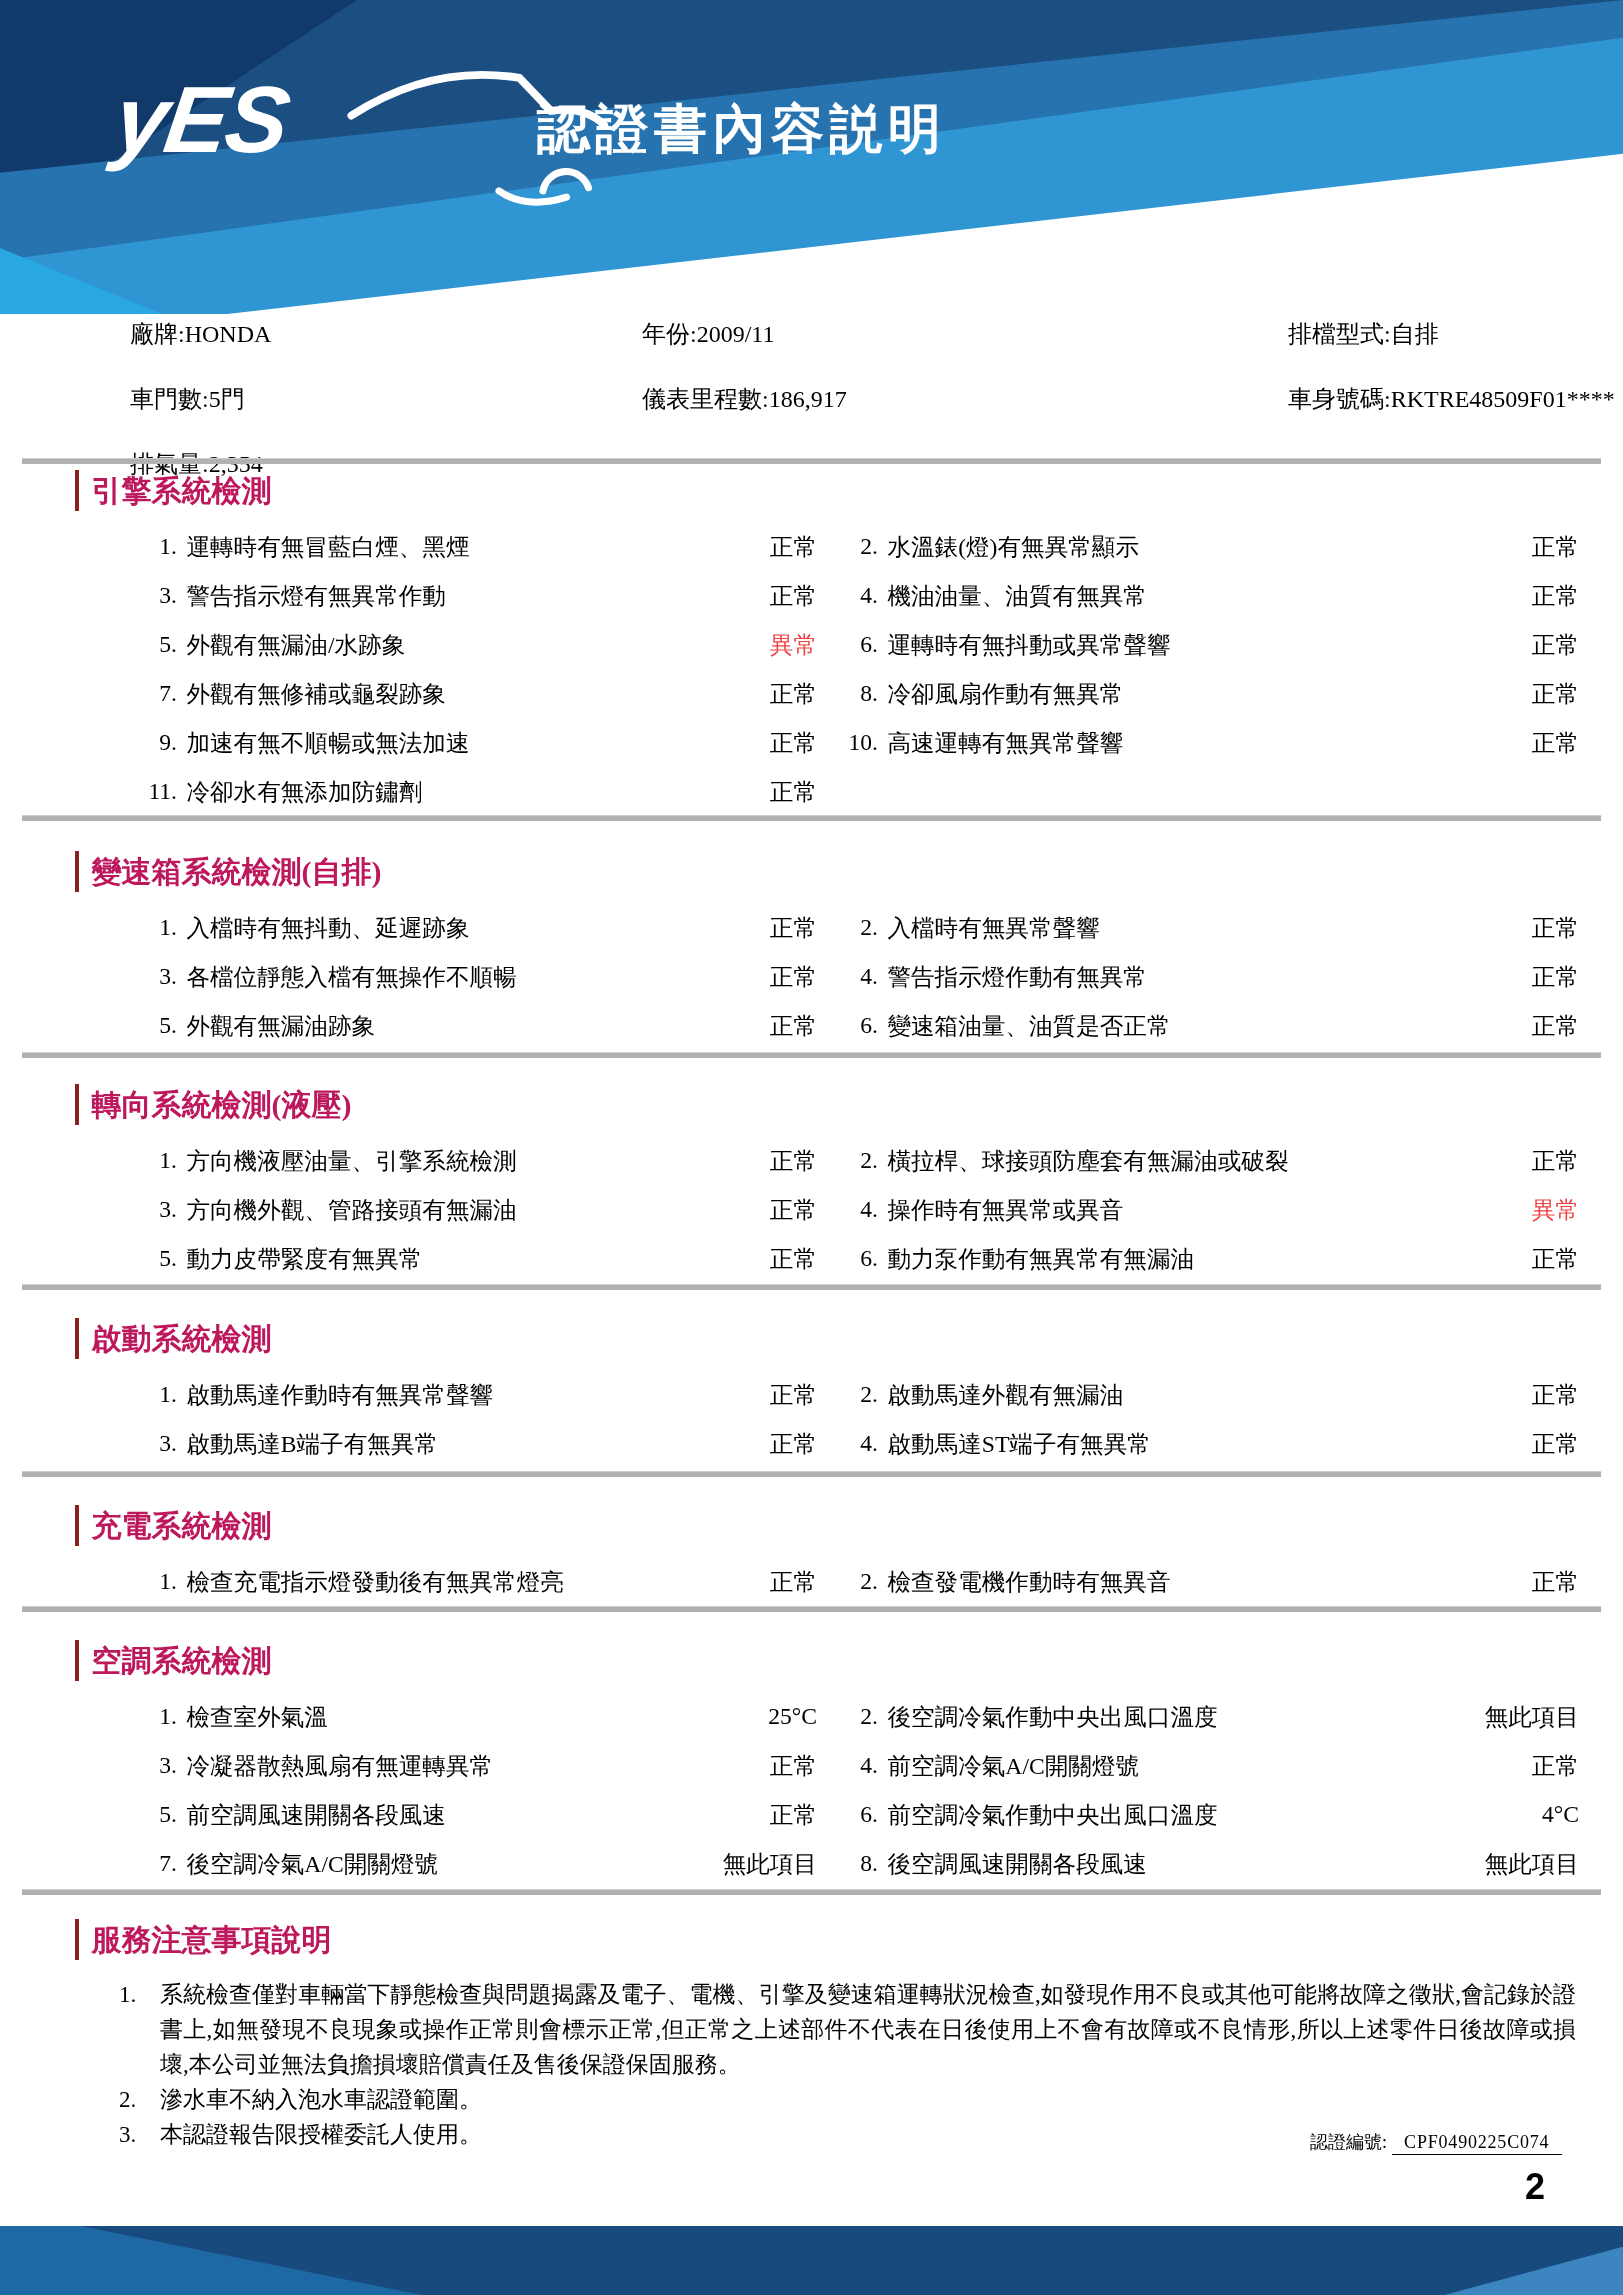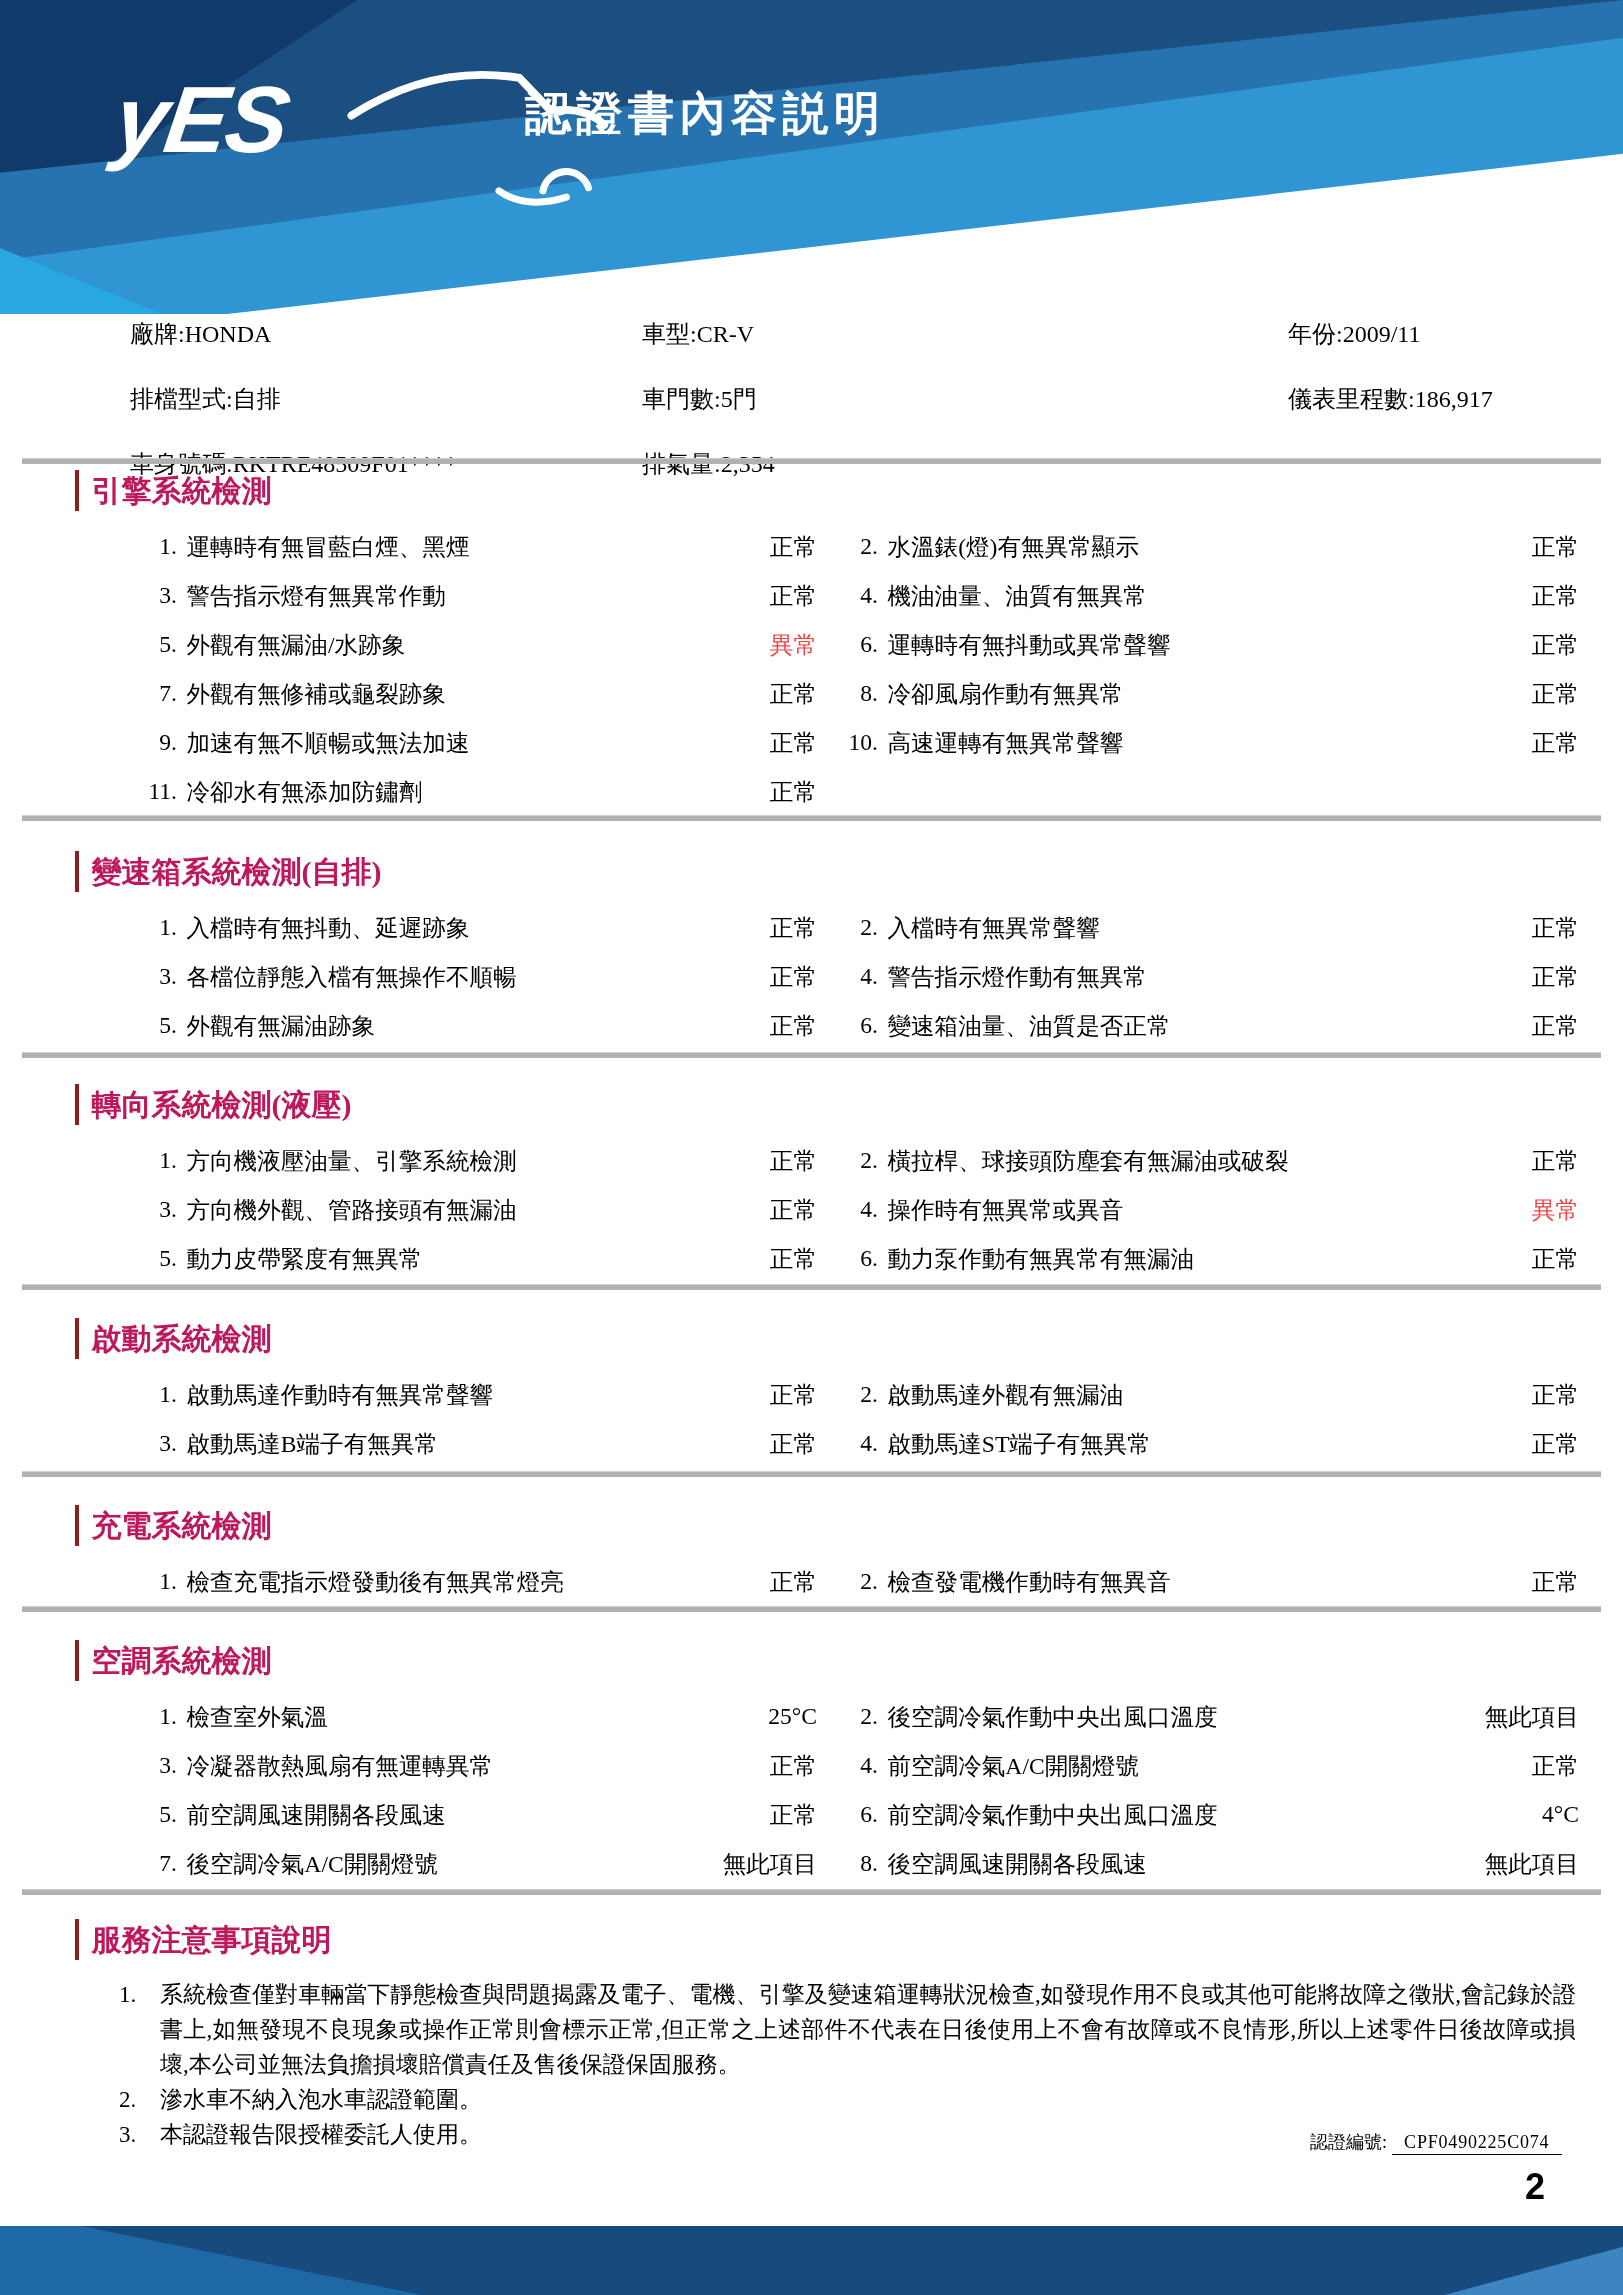--- a/index.html
+++ b/index.html
@@ -12,23 +12,23 @@
   .sh.corner{background:#113a6b;clip-path:polygon(0 0,22% 0,0 75%);}
   .sh.mid{background:#2673b0;clip-path:polygon(0 100%,0 55%,100% 0,100% 30%,30% 100%);}
   .sh.light{background:#2f96d3;clip-path:polygon(0 83%,100% 12%,100% 50%,15% 100%,0 100%);}
   .sh.white{background:#ffffff;clip-path:polygon(14% 100%,100% 49%,100% 100%);}
   .sh.cyan{background:#29a7e1;clip-path:polygon(0 79%,10% 100%,0 100%);}
   .logo{position:absolute;left:116px;top:68px;width:440px;height:149px;}
   .logo-text{display:inline-block;font-family:"Liberation Sans","DejaVu Sans",sans-serif;
              font-weight:900;font-style:italic;font-size:94px;line-height:1.1;color:#fff;
              letter-spacing:-2.4px;transform:skewX(-8deg);}
   .car-svg{position:absolute;left:229px;top:-9.4px;}
-  .hdr-title{position:absolute;left:525px;top:88px;margin:0;
+  .hdr-title{position:absolute;left:525px;top:88px;margin:12px;
              font-family:"Liberation Sans","DejaVu Sans",sans-serif;
-             font-weight:900;font-size:46px;line-height:1.1;color:#fff;letter-spacing:5.5px;white-space:nowrap;text-align:center;}
+             font-weight:900;font-size:53px;line-height:1.1;color:#fff;letter-spacing:5.5px;white-space:nowrap;text-align:center;}
 
   
   .info{position:absolute;top:320px;left:130px;right:39px;display:grid;
         grid-template-columns:475px 609px 1fr;row-gap:15.7px;font-size:24px;line-height:28px;gap:37px;}
   .info-cell{white-space:nowrap;}
 
   
   .rule{position:absolute;left:22px;right:22px;height:5.5px;background:#b1b1b1;
         box-shadow:0 0.8px 0 #d9d9d9 inset;}
 
@@ -81,21 +81,20 @@
         <path d="M8 72 Q110 6 222 24 L262 66 Q306 60 330 84" stroke="#fff" stroke-width="10" stroke-linecap="round"></path>
         <path d="M196 168 q34 24 86 8" stroke="#fff" stroke-width="9" stroke-linecap="round"></path>
         <path d="M252 168 a30 30 0 0 1 58 -4" stroke="#fff" stroke-width="9" stroke-linecap="round"></path>
       </svg>
     </div>
     <h1 class="hdr-title">認證書內容説明</h1>
   </header>
 
   <section class="info">
     <div class="info-cell">廠牌:HONDA</div>
-    <div class="info-cell">車型:CR-V</div>
     <div class="info-cell">年份:2009/11</div>
     <div class="info-cell">排檔型式:自排</div>
     <div class="info-cell">車門數:5門</div>
     <div class="info-cell">儀表里程數:186,917</div>
     <div class="info-cell">車身號碼:RKTRE48509F01****</div>
     <div class="info-cell">排氣量:2,354</div>
   </section>
 
   <div class="rule" style="top:458px"></div>
   <div class="rule" style="top:815px"></div>

